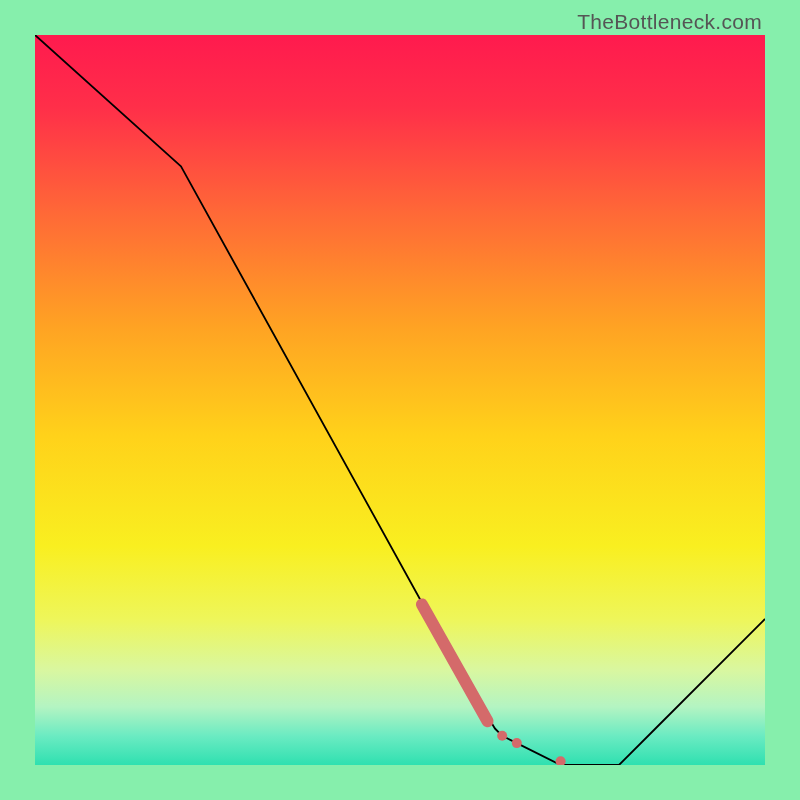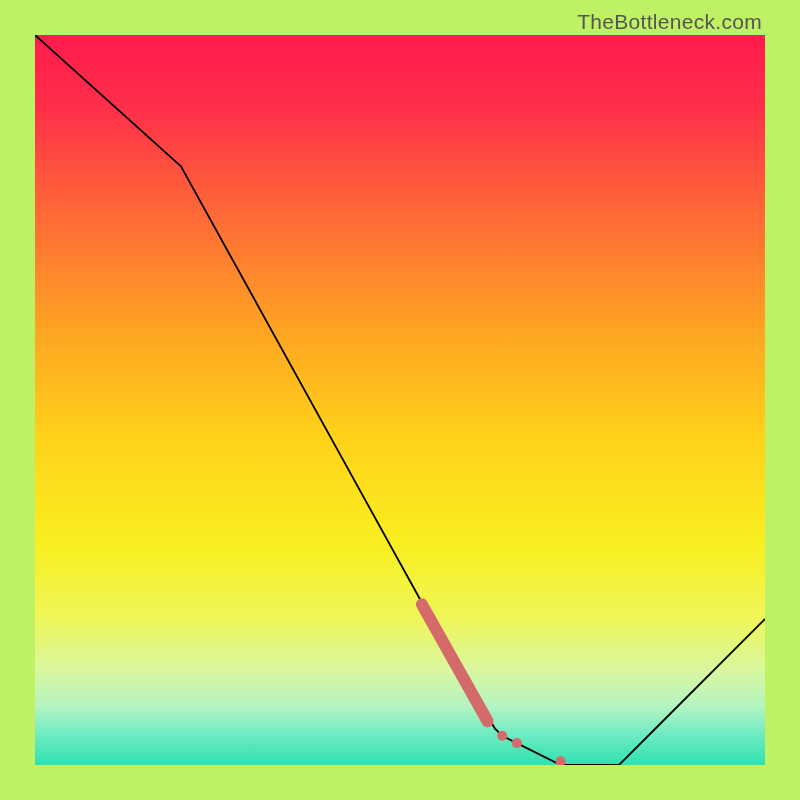--- a/index.html
+++ b/index.html
@@ -10,21 +10,21 @@
     background: #000000;
     overflow: hidden;
     font-family: Arial, Helvetica, sans-serif;
   }
   .frame {
     position: absolute;
     top: 0;
     left: 0;
     width: 800px;
     height: 800px;
-    background: #bef264;
+    background: #86efac;
   }
   .plot-area {
     position: absolute;
     left: 35px;
     top: 35px;
     width: 730px;
     height: 730px;
     overflow: hidden;
   }
   svg {

